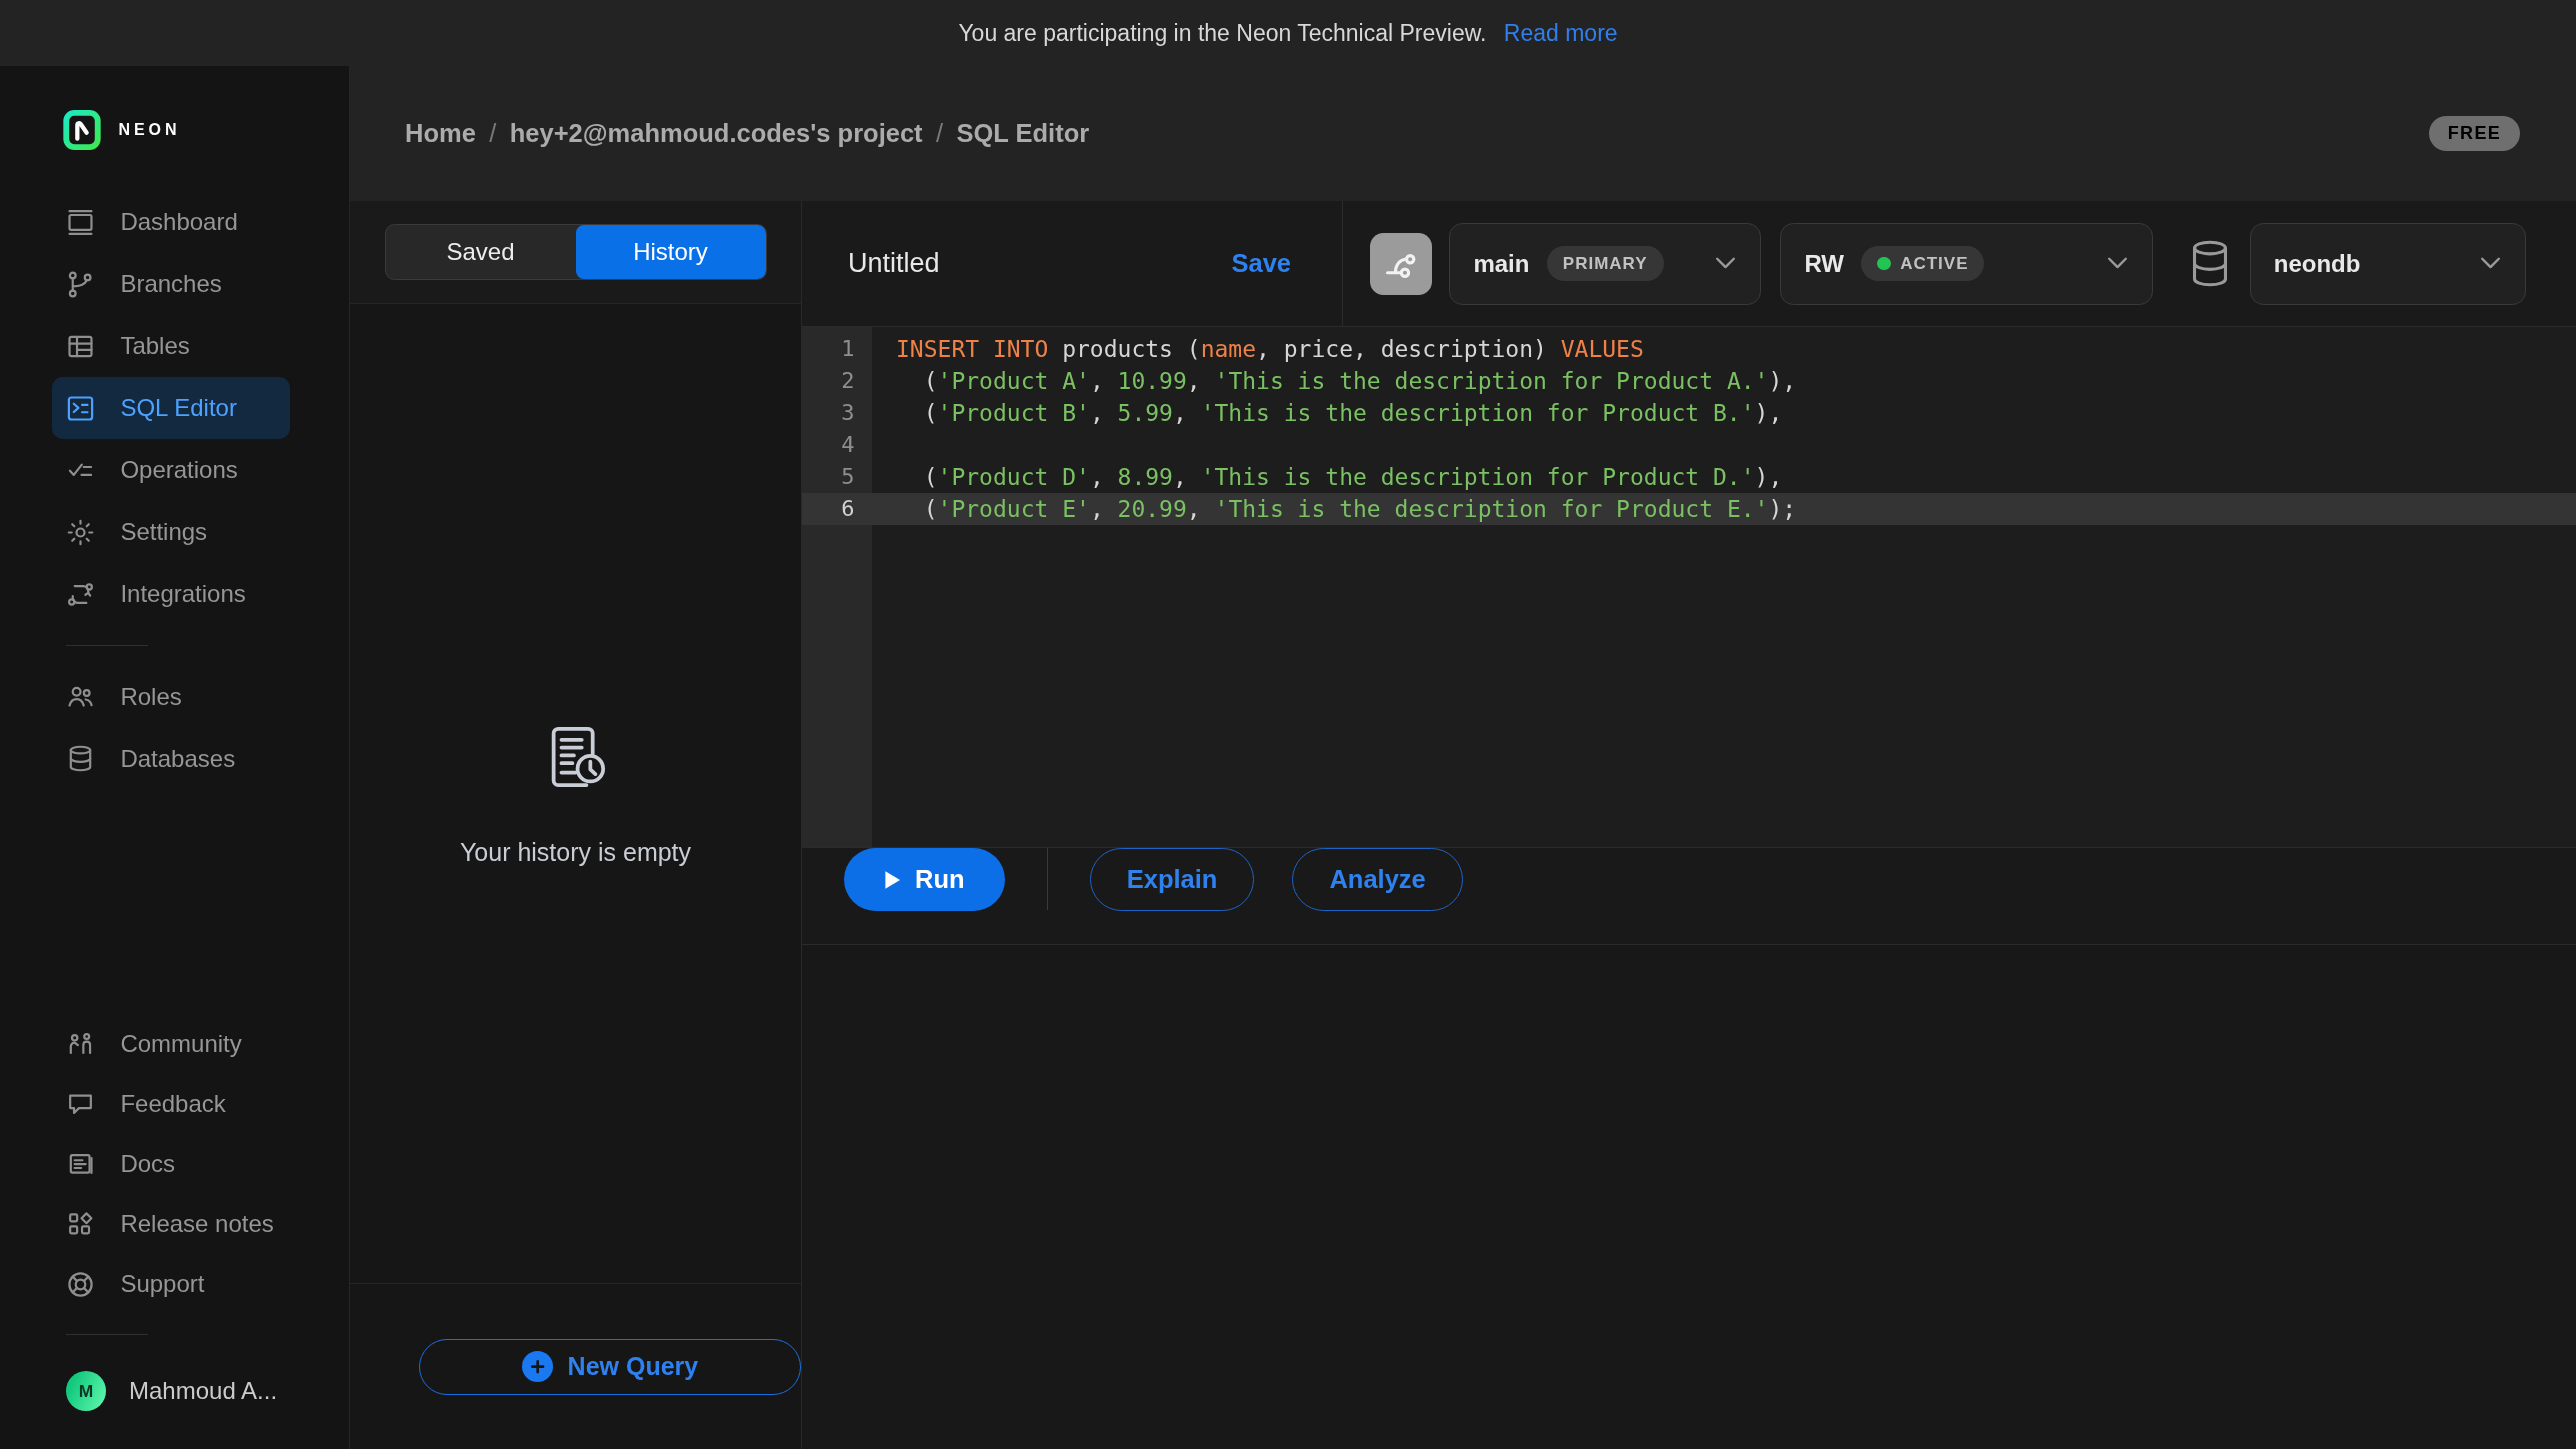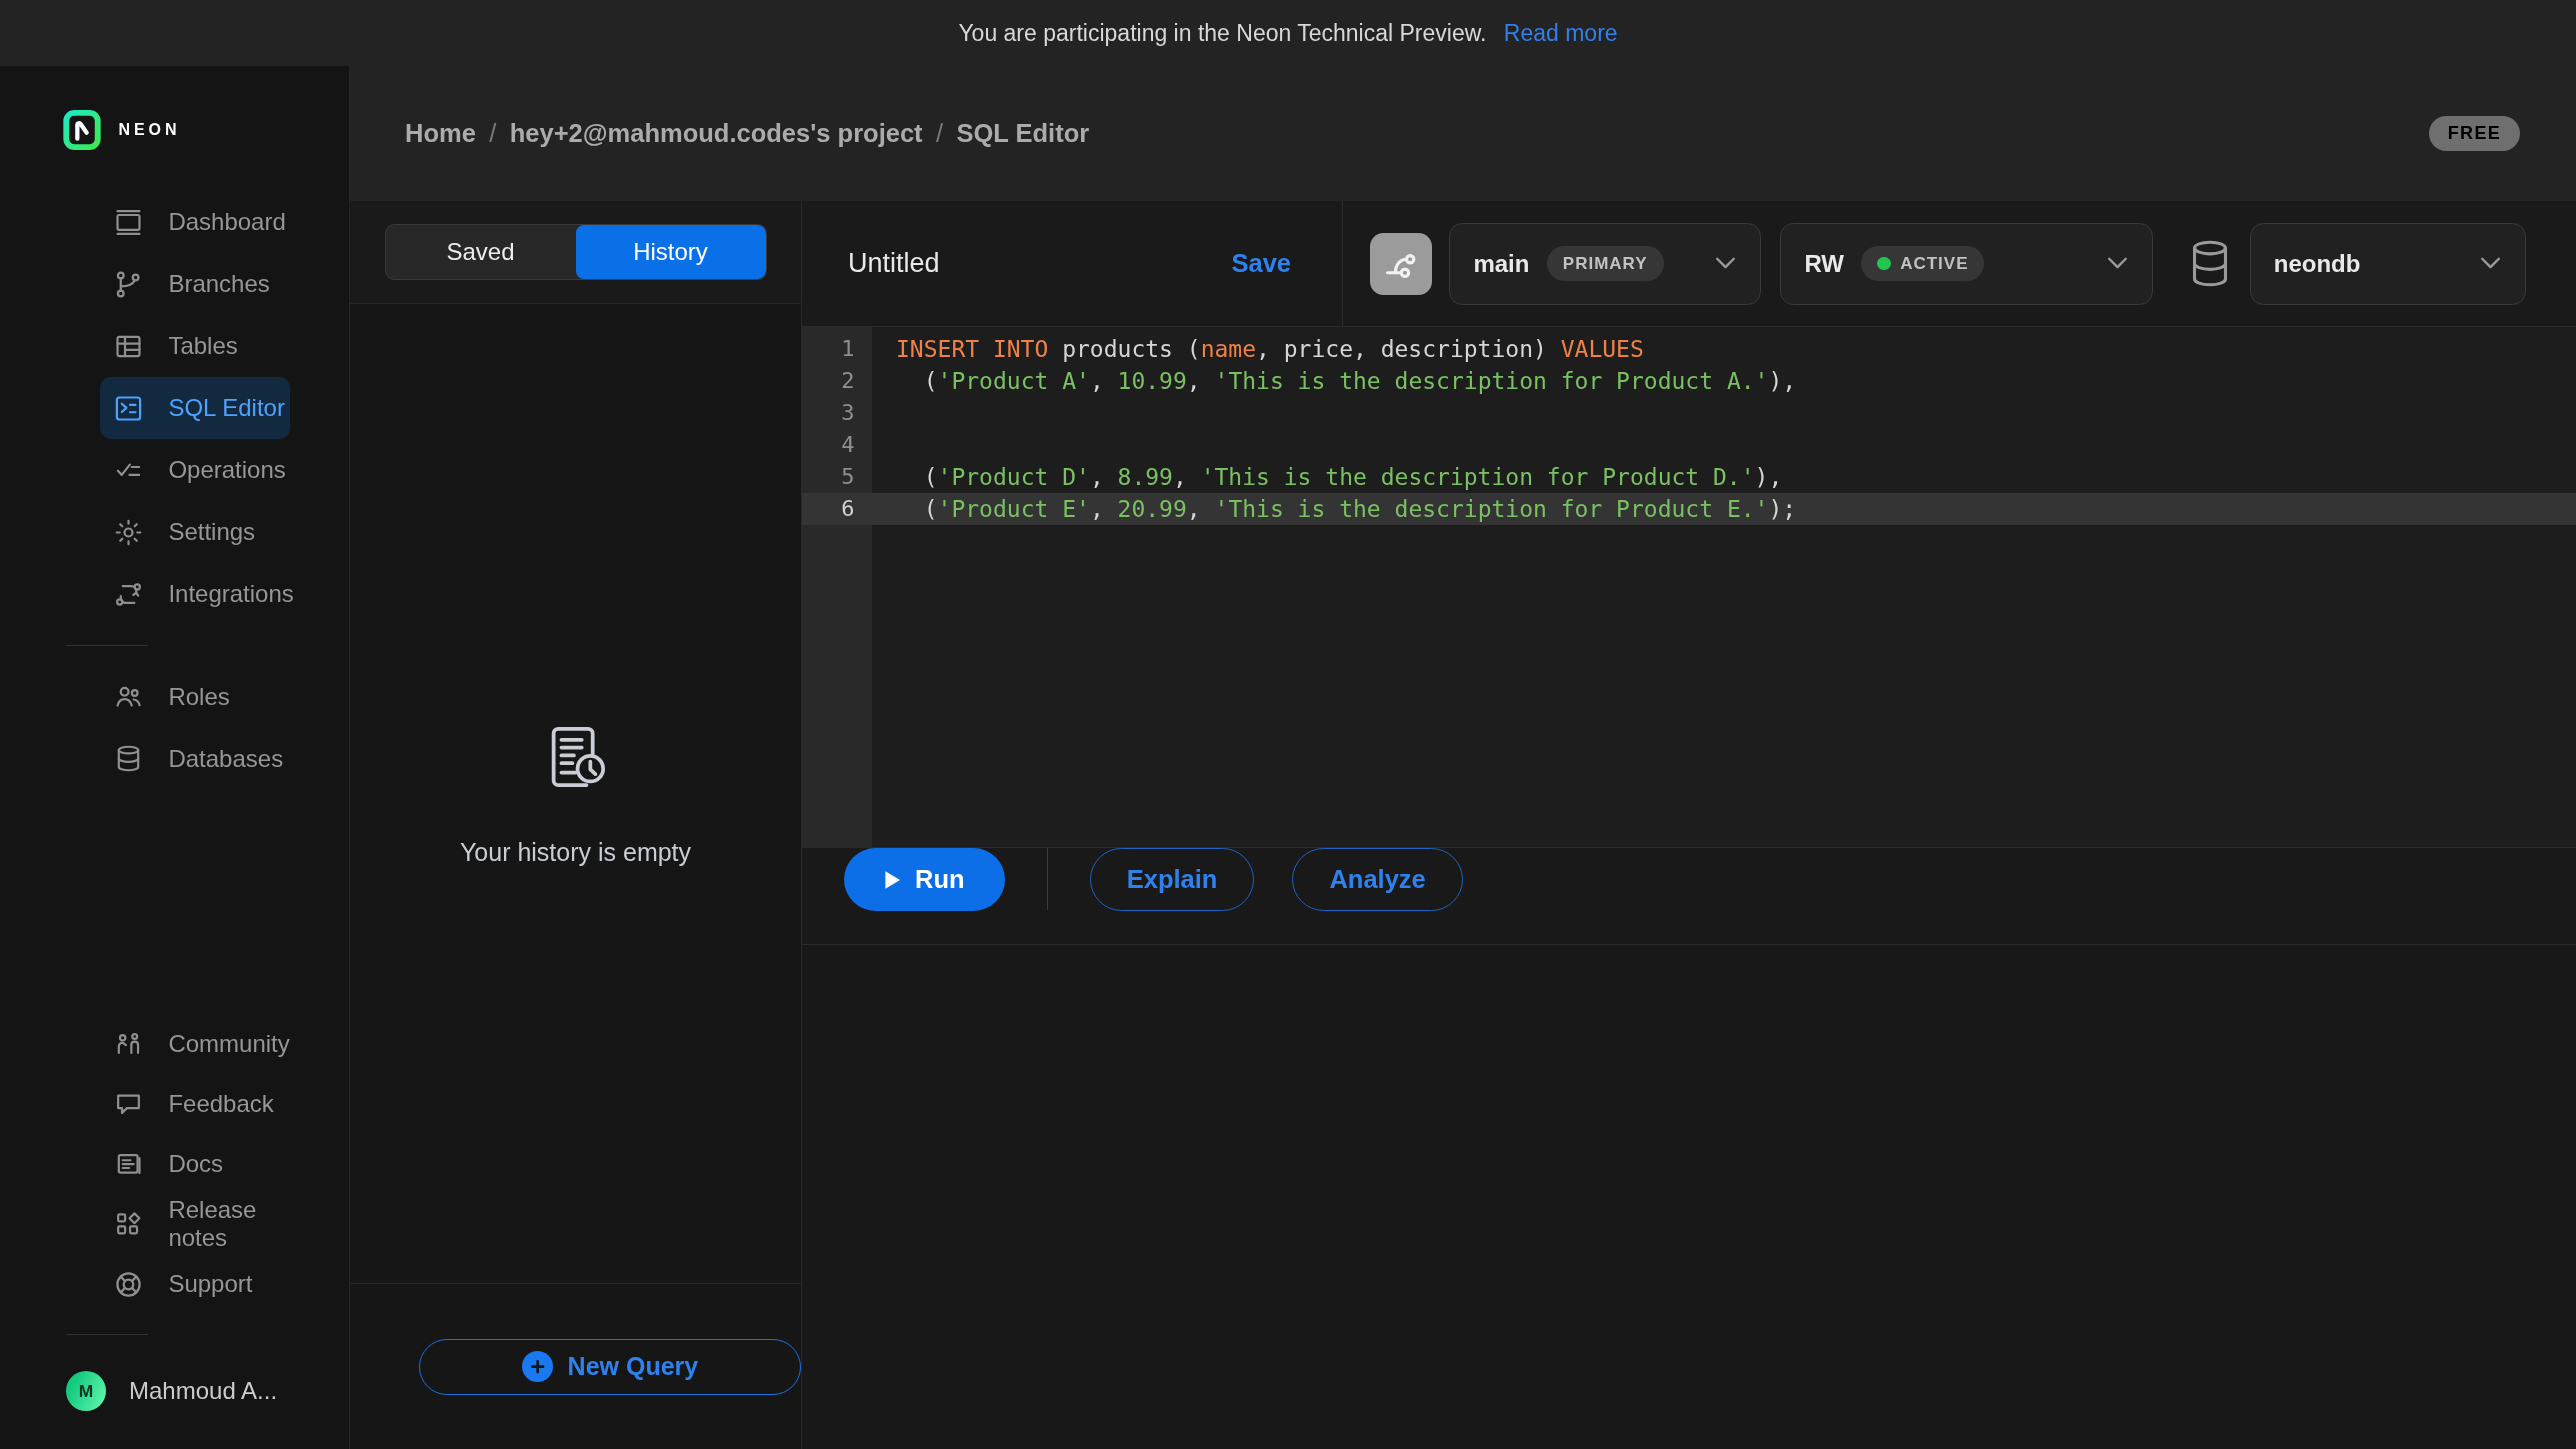--- a/index.html
+++ b/index.html
@@ -11,21 +11,21 @@
     justify-content:center; font-size:23px; color:#d8d8d8; }
   .banner .read-more { color:#2f80ed; margin-left:17.4px; cursor:pointer; }
 
   .app-row { display:flex; height:1383px; }
 
   
   .sidebar { width:350px; background:#141414; border-right:0.7px solid #262626;
     display:flex; flex-direction:column; flex-shrink:0; }
   .logo-row { margin:42px 0 0 63px; display:flex; align-items:center; gap:17.4px; height:44px; cursor:pointer; }
   .logo-row .logo-text { color:#fff; font-size:16px; font-weight:bold; letter-spacing:4px; }
-  .nav { margin-top:39px; display:flex; flex-direction:column;padding-left:48px; }
+  .nav { margin-top:39px; display:flex; flex-direction:column; }
   .nav-item { height:62px; display:flex; align-items:center; gap:24px;
     padding-left:13.4px; margin:0 59px 0 52px; border-radius:10.7px;
     color:#969696; font-size:24px; cursor:pointer; }
   .nav-item .nicon { width:31px; height:31px; display:flex; align-items:center; flex-shrink:0; }
   .nav-item svg { width:31px; height:31px; stroke:#8f8f8f; fill:none;
     stroke-width:1.7; stroke-linecap:round; stroke-linejoin:round; }
   .nav-item.active { background:#13293f; color:#4da2ff; }
   .nav-item.active svg { stroke:#4da2ff; }
   .nav-divider { height:0.7px; background:#303030; width:82px; margin:20px 0 20px 66px; }
   .sidebar .grow { flex:1; }
@@ -430,20 +430,21 @@
               <div class="code-line">
                 <span class="ln">1</span>
                 <span class="codetxt"><span class="c-kw">INSERT INTO</span><span class="c-pl"> products (</span><span class="c-kw">name</span><span class="c-pl">, price, description) </span><span class="c-kw">VALUES</span></span>
               </div>
               <div class="code-line">
                 <span class="ln">2</span>
                 <span class="codetxt"><span class="c-pl">  (</span><span class="c-str">'Product A'</span><span class="c-pl">, </span><span class="c-num">10.99</span><span class="c-pl">, </span><span class="c-str">'This is the description for Product A.'</span><span class="c-pl">),</span></span>
               </div>
               <div class="code-line">
                 <span class="ln">3</span>
+                <span class="codetxt"><span class="c-pl">  (</span><span class="c-str">'Product B'</span><span class="c-pl">, </span><span class="c-num">5.99</span><span class="c-pl">, </span><span class="c-str">'This is the description for Product B.'</span><span class="c-pl">),</span></span>
               </div>
               <div class="code-line">
                 <span class="ln">4</span>
               </div>
               <div class="code-line">
                 <span class="ln">5</span>
                 <span class="codetxt"><span class="c-pl">  (</span><span class="c-str">'Product D'</span><span class="c-pl">, </span><span class="c-num">8.99</span><span class="c-pl">, </span><span class="c-str">'This is the description for Product D.'</span><span class="c-pl">),</span></span>
               </div>
               <div class="code-line active">
                 <span class="ln">6</span>

